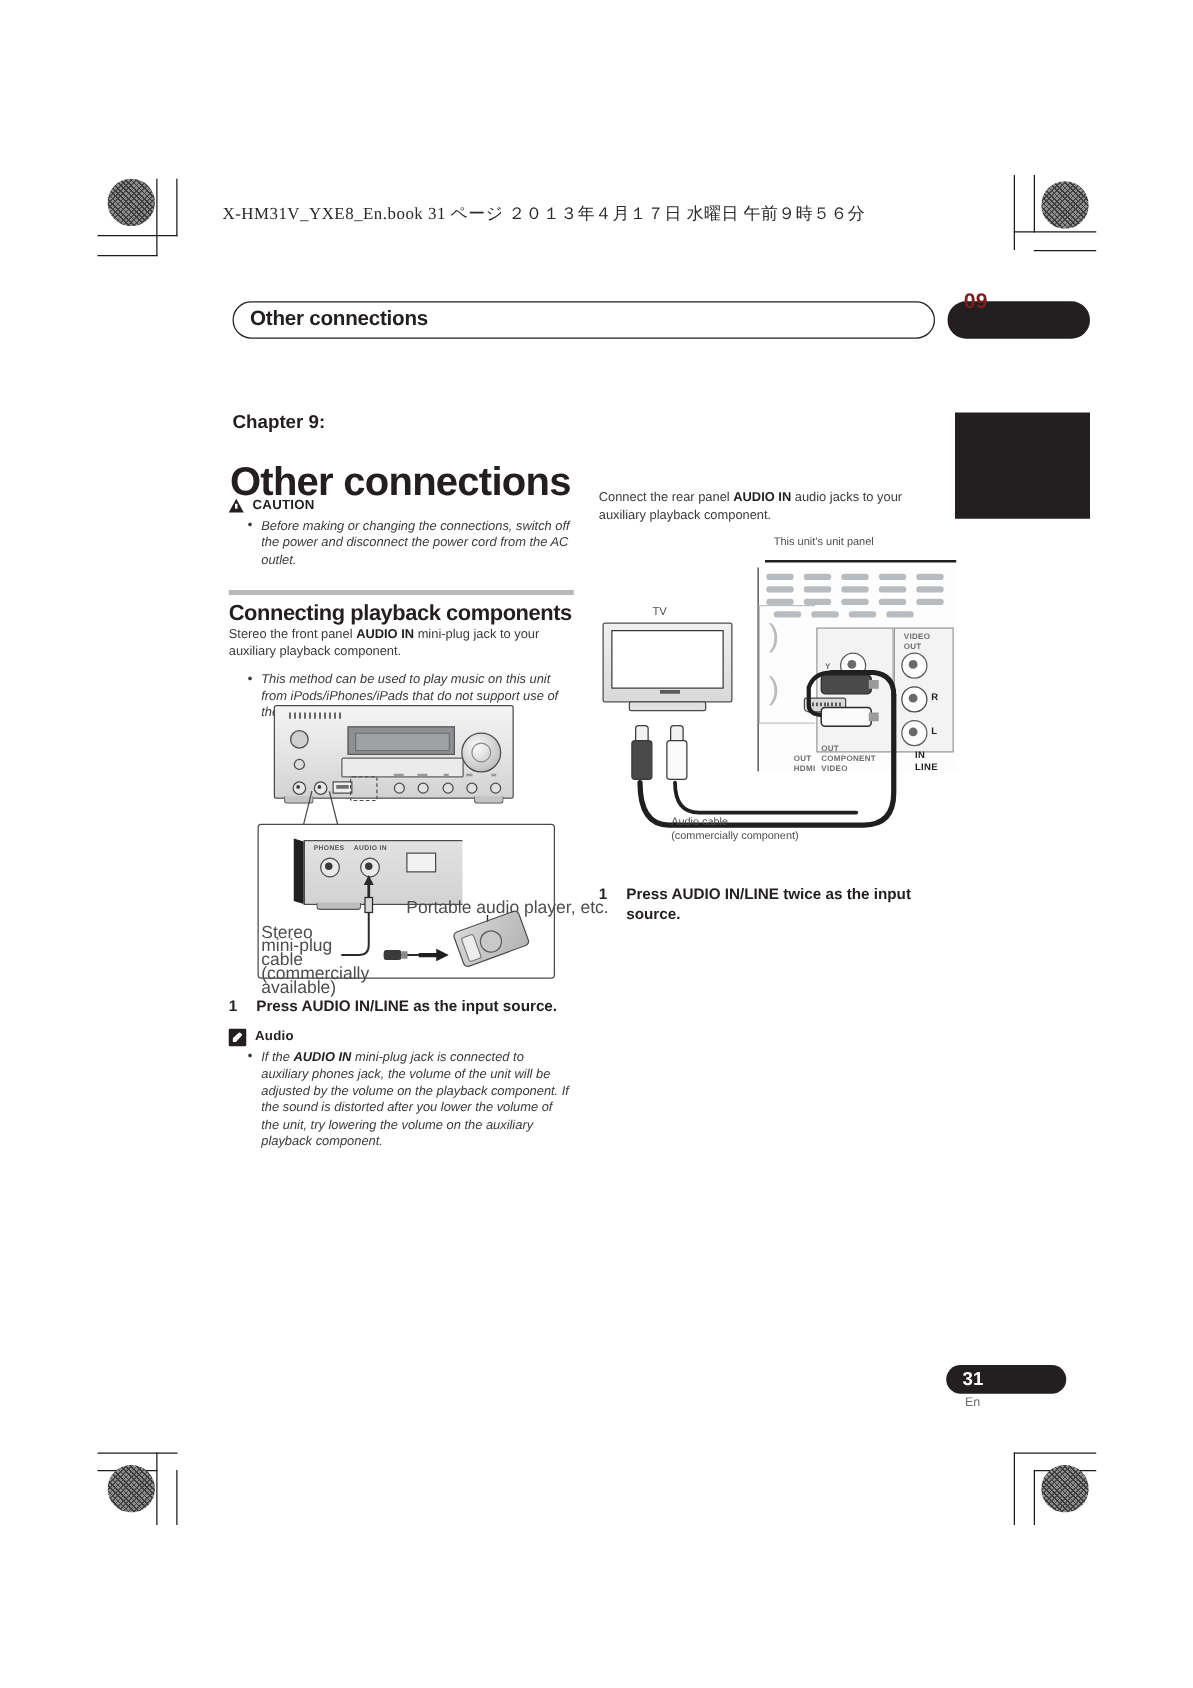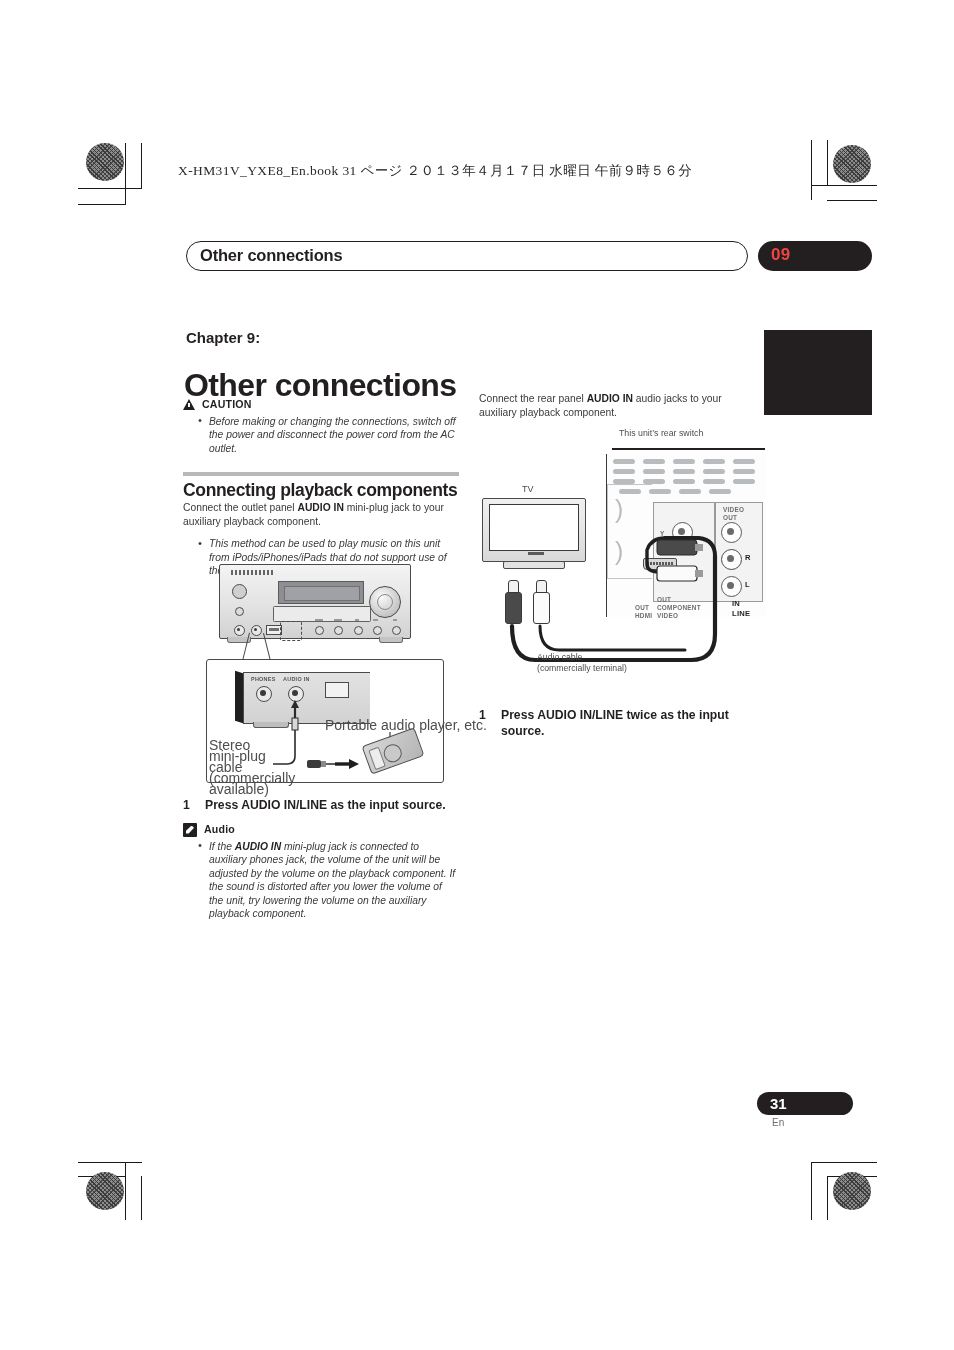--- a/index.html
+++ b/index.html
@@ -71,22 +71,22 @@
     left: 758px;
     top: 241px;
     width: 114px;
     height: 30px;
     background: #231f20;
     border-radius: 15px;
   }
   .chapnum-label {
     position: absolute;
     left: 771px;
-    top: 245px;
-    color: #ef4444;
+    top: 231px;
+    color: #7f1d1d;
     font-size: 17px;
     font-weight: bold;
     letter-spacing: 0.2px;
   }
 
   
   .langtab {
     position: absolute;
     left: 764px;
     top: 330px;
@@ -702,21 +702,21 @@
     <span class="tri-icon"></span>
     <span>CAUTION</span>
   </div>
   <ul class="bl">
     <li>Before making or changing the connections, switch off the power and disconnect the power cord from the AC outlet.</li>
   </ul>
 
   <div class="rule"></div>
 
   <h2 class="sect">Connecting playback components</h2>
-  <p class="para"><span>Connect the outlet panel </span><span class="b">AUDIO IN</span><span> mini-plug jack to your auxiliary playback component.</span></p>
+  <p class="para"><span>Stereo the front panel </span><span class="b">AUDIO IN</span><span> mini-plug jack to your auxiliary playback component.</span></p>
   <ul class="bl">
     <li>This method can be used to play music on this unit from iPods/iPhones/iPads that do not support use of the USB terminal.</li>
   </ul>
 </div>
 
 <div class="fig-front">
   <div class="unit-body">
     <div class="unit-brand"></div>
     <div class="unit-power"></div>
     <div class="unit-smallknob"></div>
@@ -788,21 +788,21 @@
   <ul class="bl">
     <li><span>If the </span><span class="b">AUDIO IN</span><span> mini-plug jack is connected to auxiliary phones jack, the volume of the unit will be adjusted by the volume on the playback component. If the sound is distorted after you lower the volume of the unit, try lowering the volume on the auxiliary playback component.</span></li>
   </ul>
 </div>
 
 <div class="col col-right" style="top:392px;">
   <p class="para"><span>Connect the rear panel </span><span class="b">AUDIO IN</span><span> audio jacks to your auxiliary playback component.</span></p>
 </div>
 
 <div class="fig-rear">
-  <div class="rear-cap">This unit’s rear switch</div>
+  <div class="rear-cap">This unit’s unit panel</div>
   <div class="rear-cap-rule"></div>
 
   <div class="rear-panel">
     <div class="vent-row" style="left:6px; top:5px;">
       <div class="vent"></div>
         <div class="vent"></div>
         <div class="vent"></div>
         <div class="vent"></div>
         <div class="vent"></div>
     </div>
@@ -879,21 +879,21 @@
     <path d="M186 110 Q172 110 168 122 L168 136 Q168 144 180 144" stroke="#1f1f1f" stroke-width="3.4" fill="none" stroke-linecap="round"></path>
 
     <rect x="178" y="112" width="40" height="15" rx="3" fill="#4a4a4a" stroke="#2a2a2a" stroke-width="1"></rect>
     <rect x="216" y="116" width="8" height="7" fill="#9a9a9a"></rect>
     <rect x="178" y="138" width="40" height="15" rx="3" fill="#fbfbfb" stroke="#2a2a2a" stroke-width="1.2"></rect>
     <rect x="216" y="142" width="8" height="7" fill="#9a9a9a"></rect>
   </svg>
 
   <div class="audio-cap">
     <div>Audio cable</div>
-    <div>(commercially terminal)</div>
+    <div>(commercially component)</div>
   </div>
 </div>
 
 <div class="col col-right" style="top:708px;">
   <div class="step">
     <span class="step-num">1</span>
     <span>Press AUDIO IN/LINE twice as the input source.</span>
   </div>
 </div>
 

